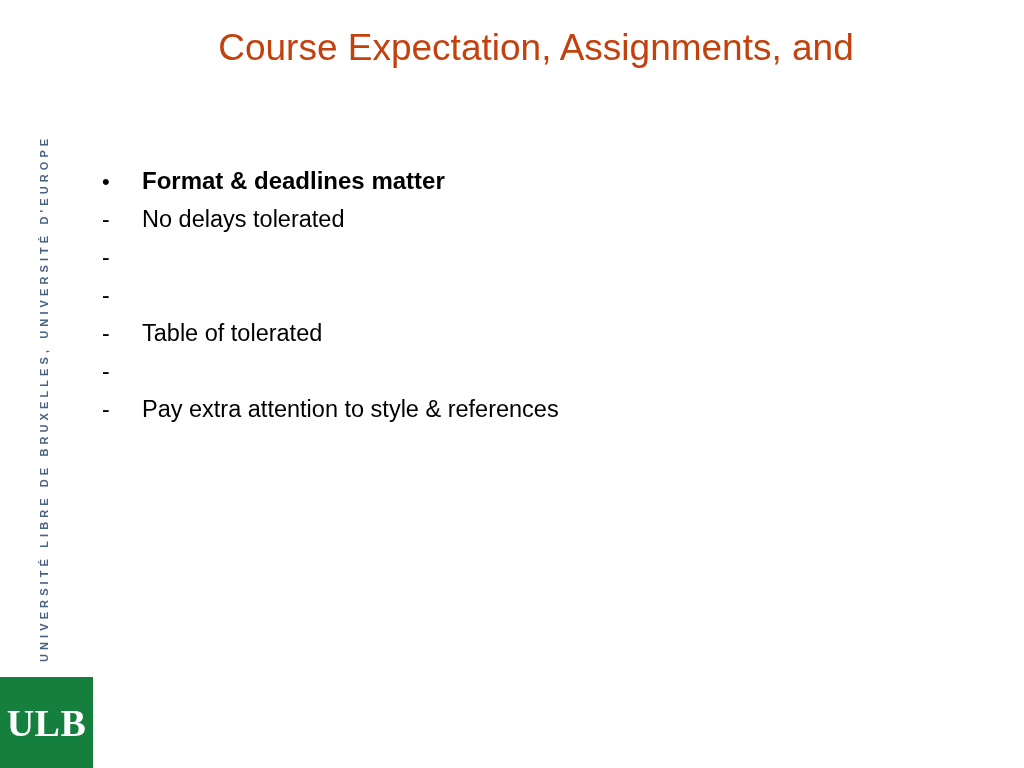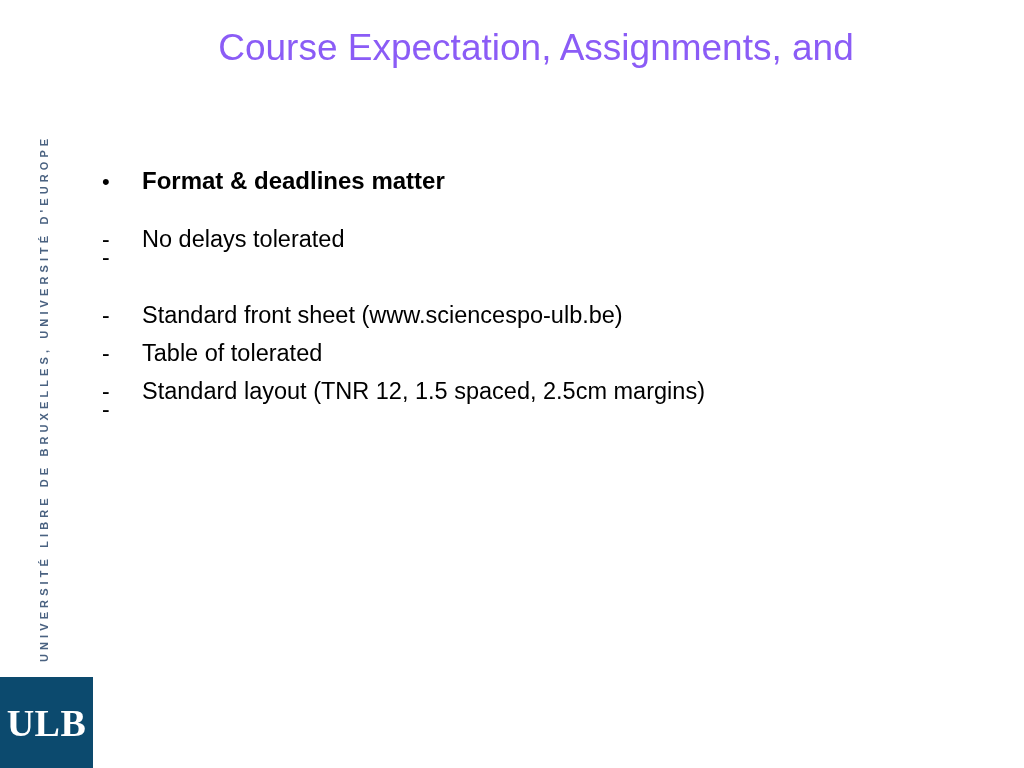--- a/index.html
+++ b/index.html
@@ -43,42 +43,42 @@
     line-height: 1;
   }
 
   
   #ulb-logo {
     position: absolute;
     left: 0;
     top: 677px;
     width: 93px;
     height: 91px;
-    background: #0c4a6e;
+    background: #15803d;
     display: flex;
     align-items: center;
     justify-content: center;
   }
   #ulb-logo-text {
     font-family: "Liberation Serif", serif;
     font-weight: 700;
     font-size: 38px;
     color: #ffffff;
     letter-spacing: 0.5px;
     line-height: 1;
   }
 
   
   #title {
     position: absolute;
     left: 96px;
     top: 22px;
     width: 880px;
     text-align: center;
-    color: #8b5cf6;
+    color: #c2410c;
     font-family: "Liberation Sans", sans-serif;
     font-size: 37px;
     font-weight: 400;
     line-height: 52px;
   }
   #title .title-line {
     display: block;
   }
 
   
@@ -114,21 +114,20 @@
     font-size: 23.5px;
     line-height: 38px;
     white-space: nowrap;
   }
   .level-1 .body-text {
     font-weight: 700;
     font-size: 24px;
   }
   .level-2 .body-text {
     font-weight: 400;
-    margin-top: 20px;
   }
 </style>
 </head>
 <body>
 
 <div id="slide">
 
   <div id="brand-strip">
     <div id="brand-vertical-text">UNIVERSITÉ LIBRE DE BRUXELLES, UNIVERSITÉ D'EUROPE</div>
   </div>
@@ -152,31 +151,30 @@
       <span class="marker dash">-</span>
       <span class="body-text">No delays tolerated</span>
     </div>
 
     <div class="body-line level-2">
       <span class="marker dash">-</span>
     </div>
 
     <div class="body-line level-2">
       <span class="marker dash">-</span>
-      <span class="body-text">Standard front sheet (www.sciencespo-ulb.be)</span>
     </div>
 
     <div class="body-line level-2">
       <span class="marker dash">-</span>
       <span class="body-text">Table of tolerated</span>
     </div>
 
     <div class="body-line level-2">
       <span class="marker dash">-</span>
-      <span class="body-text">Standard layout (TNR 12, 1.5 spaced, 2.5cm margins)</span>
     </div>
 
     <div class="body-line level-2">
       <span class="marker dash">-</span>
+      <span class="body-text">Pay extra attention to style &amp; references</span>
     </div>
 
   </div>
 </div>
 
 </body></html>

